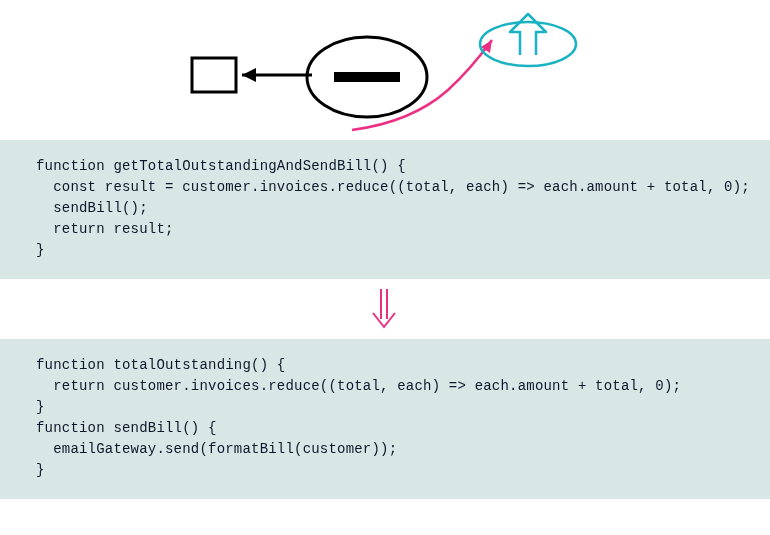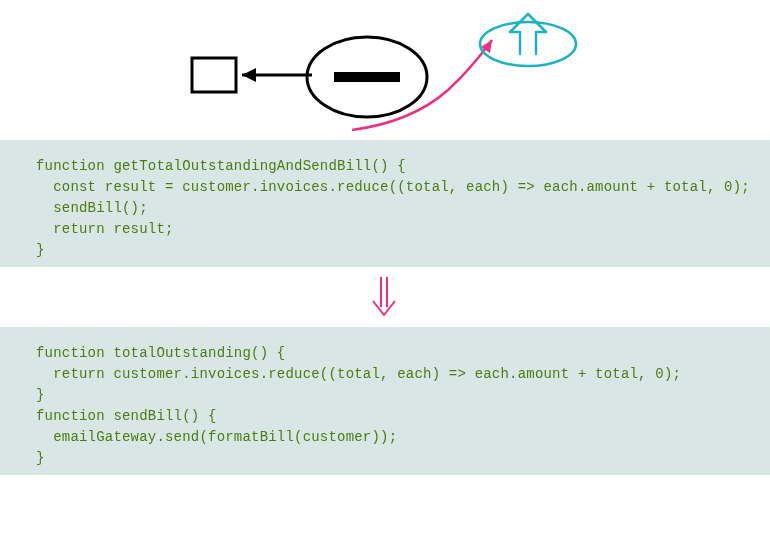--- a/index.html
+++ b/index.html
@@ -13,24 +13,24 @@
     font-size: 14px;
     position: relative;
   }
   .diagram-area {
     width: 770px;
     height: 140px;
     position: relative;
   }
   .code-block {
     background: #d8e6e6;
-    padding: 16px 20px 6px 36px;
+    padding: 16px 20px 18px 36px;
     white-space: pre;
     line-height: 1.5;
-    color: #4d7c0f;
+    color: #0f172a;
     letter-spacing: 0.2px;
     font-weight: 500;
   }
   .arrow-between {
     width: 770px;
     height: 60px;
     position: relative;
   }
 </style>
 </head>

